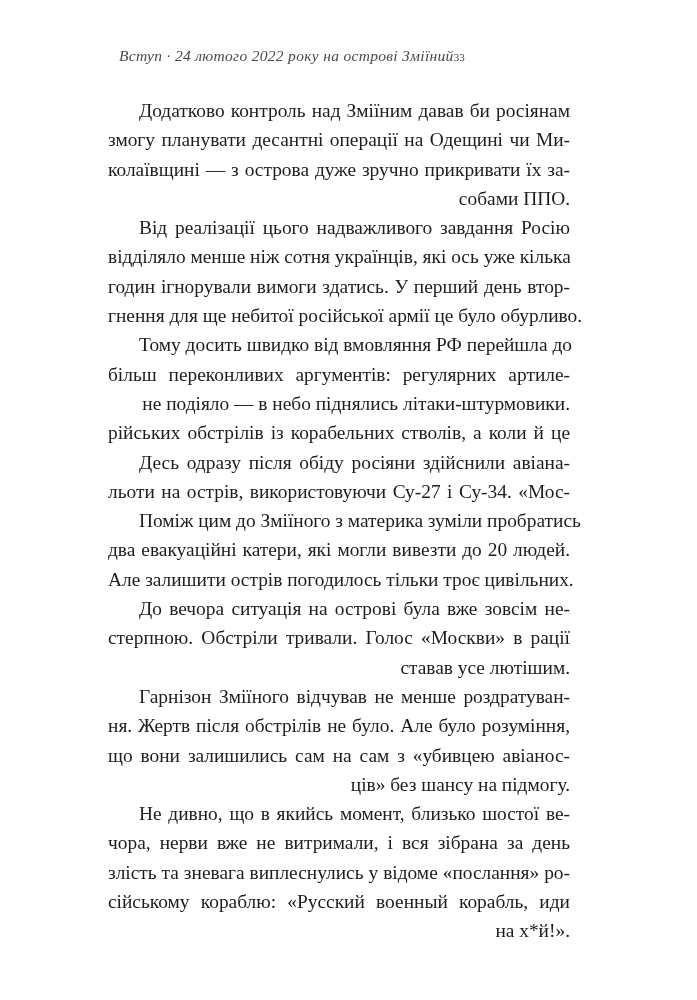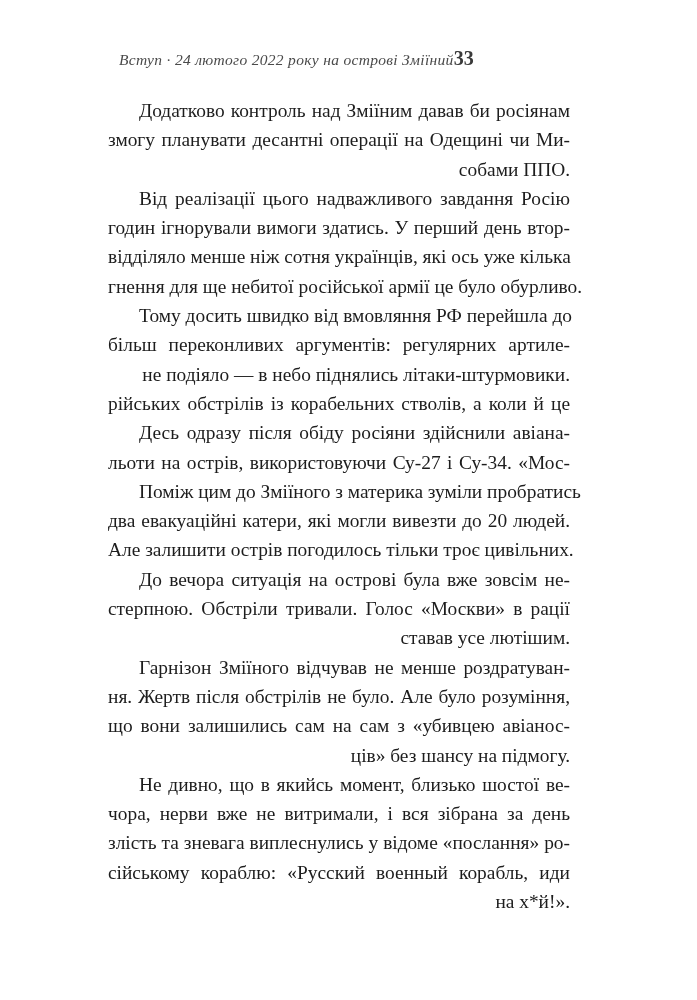--- a/index.html
+++ b/index.html
@@ -30,23 +30,22 @@
     align-items: baseline;
   }
   .running-title {
     font-style: italic;
     font-size: 15.5px;
     color: #4a4a4a;
     letter-spacing: 0.02em;
     white-space: nowrap;
   }
   .page-number {
-    font-size: 20px;
+    font-size: 11px;
     color: #3a3a3a;
-    font-weight: bold;
   }
   .page-body {
     position: absolute;
     top: 96px;
     left: 108px;
     width: 462px;
     font-size: 19.4px;
     line-height: 29.3px;
     color: #1d1d1d;
   }
@@ -71,26 +70,27 @@
 
 <div class="page">
   <div class="running-head">
     <span class="running-title">Вступ · 24 лютого 2022 року на острові Зміїний</span>
     <span class="page-number">33</span>
   </div>
   <div class="page-body">
       <div class="para">
         <div class="pline first">Додатково контроль над Зміїним давав би росіянам</div>
         <div class="pline">змогу планувати десантні операції на Одещині чи Ми-</div>
+        <div class="pline">колаївщині — з острова дуже зручно прикривати їх за-</div>
         <div class="pline last">собами ППО.</div>
       </div>
       <div class="para">
         <div class="pline first">Від реалізації цього надважливого завдання Росію</div>
+        <div class="pline">відділяло менше ніж сотня українців, які ось уже кілька</div>
         <div class="pline">годин ігнорували вимоги здатись. У перший день втор-</div>
-        <div class="pline">відділяло менше ніж сотня українців, які ось уже кілька</div>
         <div class="pline last">гнення для ще небитої російської армії це було обурливо.</div>
       </div>
       <div class="para">
         <div class="pline first">Тому досить швидко від вмовляння РФ перейшла до</div>
         <div class="pline">більш переконливих аргументів: регулярних артиле-</div>
         <div class="pline last">не подіяло — в небо піднялись літаки-штурмовики.</div>
         <div class="pline">рійських обстрілів із корабельних стволів, а коли й це</div>
       </div>
       <div class="para">
         <div class="pline first">Десь одразу після обіду росіяни здійснили авіана-</div>

